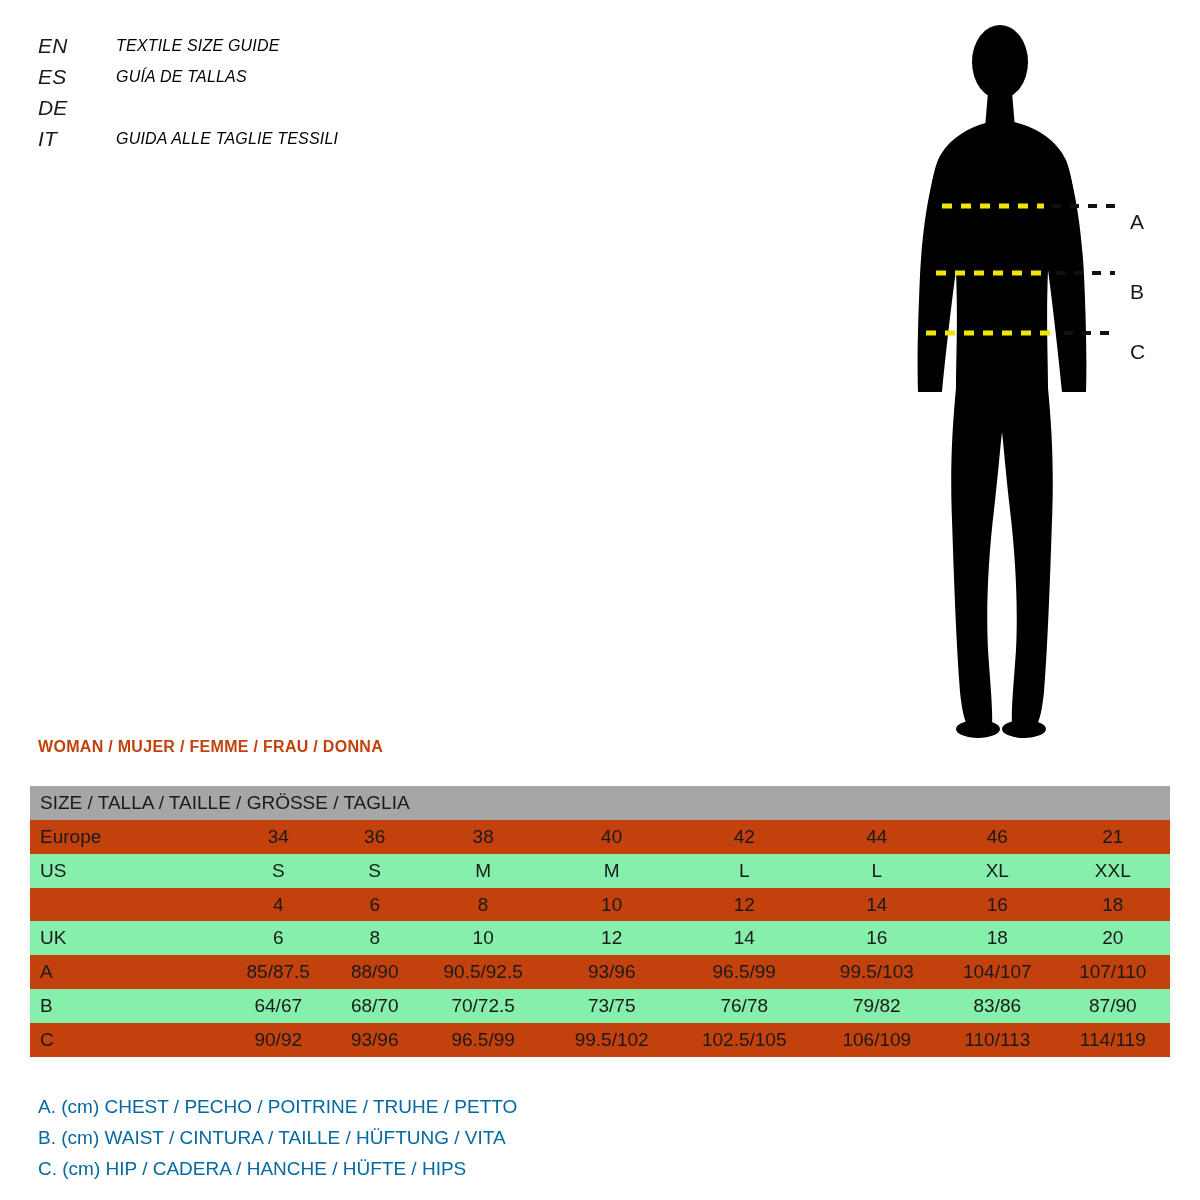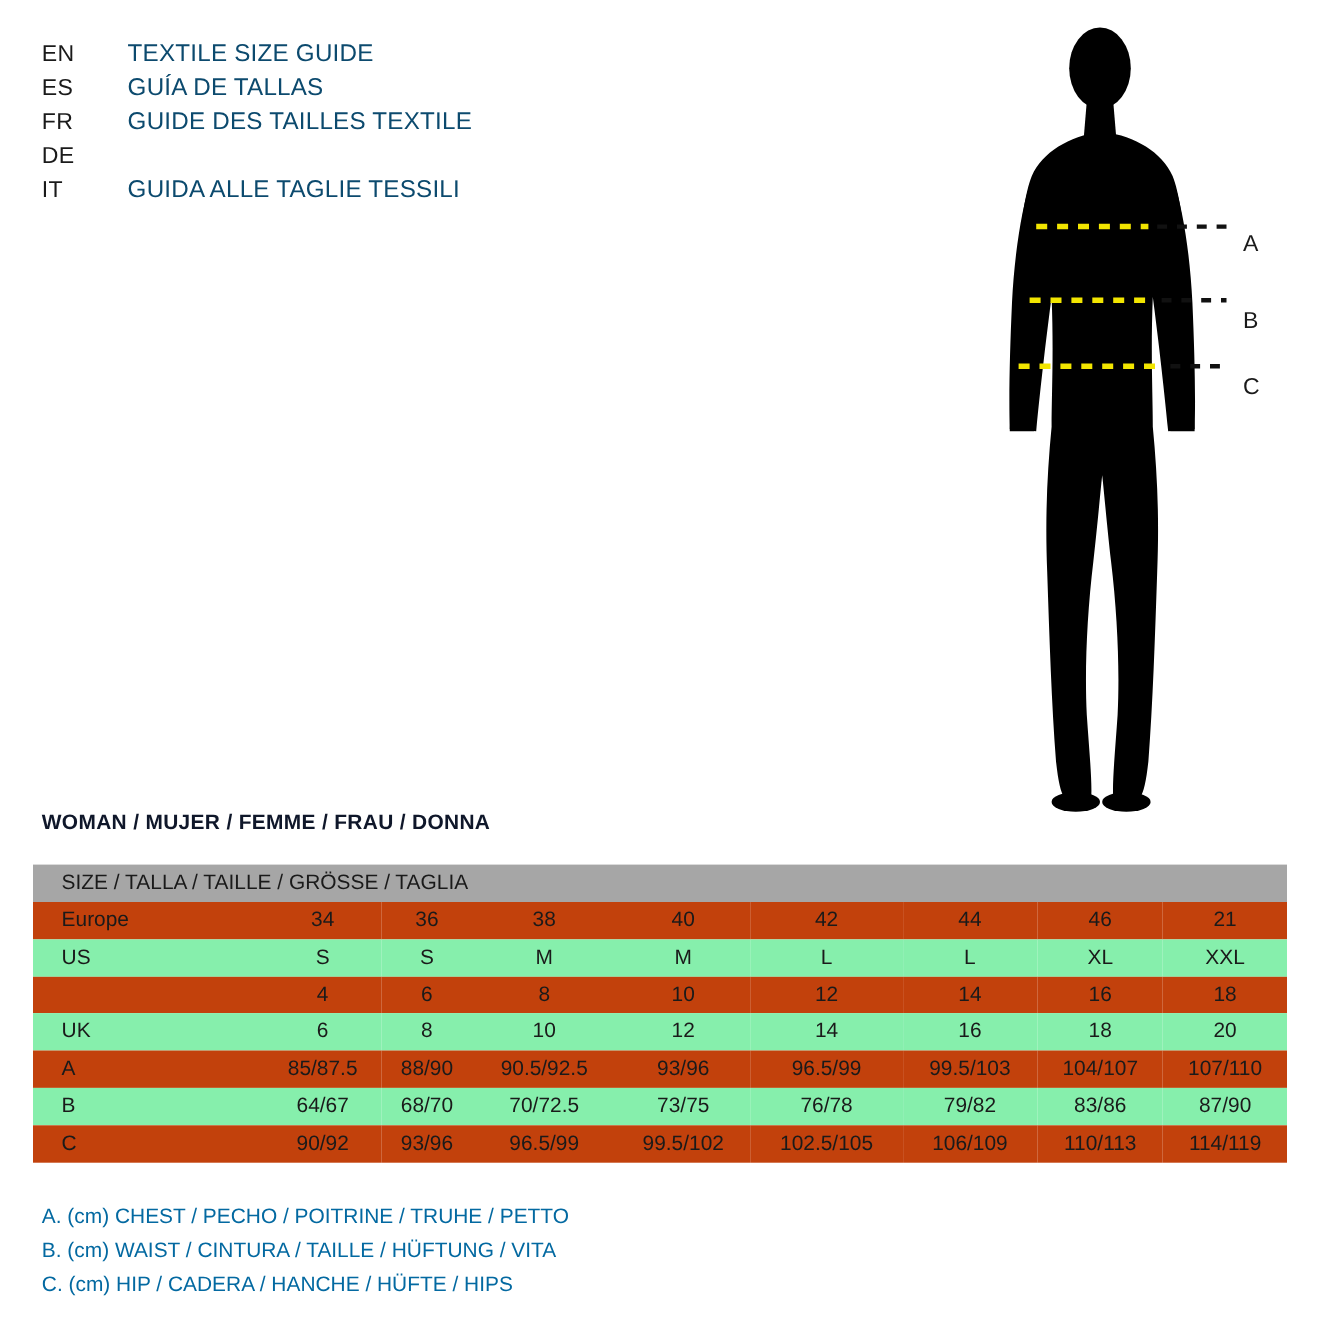--- a/index.html
+++ b/index.html
@@ -18,33 +18,34 @@
 
   
   .lang-block {
     position: absolute;
     top: 30px;
     left: 38px;
     width: 520px;
   }
   .lang-row {
     display: flex;
-    align-items: flex-end;
+    align-items: center;
     height: 31px;
+    font-style: italic;
   }
   .lang-code {
     width: 78px;
     font-size: 21px;
     letter-spacing: 0.2px;
     color: #1a1a1a;
   }
   .lang-title {
-    font-size: 22px;
+    font-size: 16px;
     letter-spacing: 0.2px;
-    color: #0c4a6e;
+    color: #000000;
     white-space: nowrap;
   }
 
   
   .figure-wrap {
     position: absolute;
     top: 20px;
     left: 860px;
     width: 320px;
     height: 720px;
@@ -62,24 +63,24 @@
   }
   .label-a { left: 270px; top: 190px; }
   .label-b { left: 270px; top: 260px; }
   .label-c { left: 270px; top: 320px; }
 
   
   .section-title {
     position: absolute;
     top: 738px;
     left: 38px;
-    font-size: 19px;
+    font-size: 16px;
     font-weight: bold;
     letter-spacing: 0.3px;
-    color: #0f172a;
+    color: #c2410c;
     text-align: right;
   }
 
   table.size-table {
     position: absolute;
     top: 786px;
     left: 30px;
     width: 1140px;
     border-collapse: collapse;
     font-size: 19px;
@@ -88,21 +89,21 @@
   table.size-table th,
   table.size-table td {
     padding: 6px 4px;
     font-weight: normal;
     text-align: center;
     line-height: 1.15;
   }
   table.size-table th.row-head,
   table.size-table td.row-head {
     text-align: left;
-    padding-left: 26px;
+    padding-left: 10px;
     width: 180px;
   }
   tr.header-row {
     background: #a6a6a6;
   }
   tr.header-row th {
     text-align: left;
     padding-left: 10px;
     font-size: 19px;
   }
@@ -131,24 +132,20 @@
 <body>
 
 <div class="lang-block">
   <div class="lang-row">
     <span class="lang-code">EN</span>
     <span class="lang-title">TEXTILE SIZE GUIDE</span>
   </div>
   <div class="lang-row">
     <span class="lang-code">ES</span>
     <span class="lang-title">GUÍA DE TALLAS</span>
-  </div>
-  <div class="lang-row">
-    <span class="lang-code">FR</span>
-    <span class="lang-title">GUIDE DES TAILLES TEXTILE</span>
   </div>
   <div class="lang-row">
     <span class="lang-code">DE</span>
   </div>
   <div class="lang-row">
     <span class="lang-code">IT</span>
     <span class="lang-title">GUIDA ALLE TAGLIE TESSILI</span>
   </div>
 </div>
 

